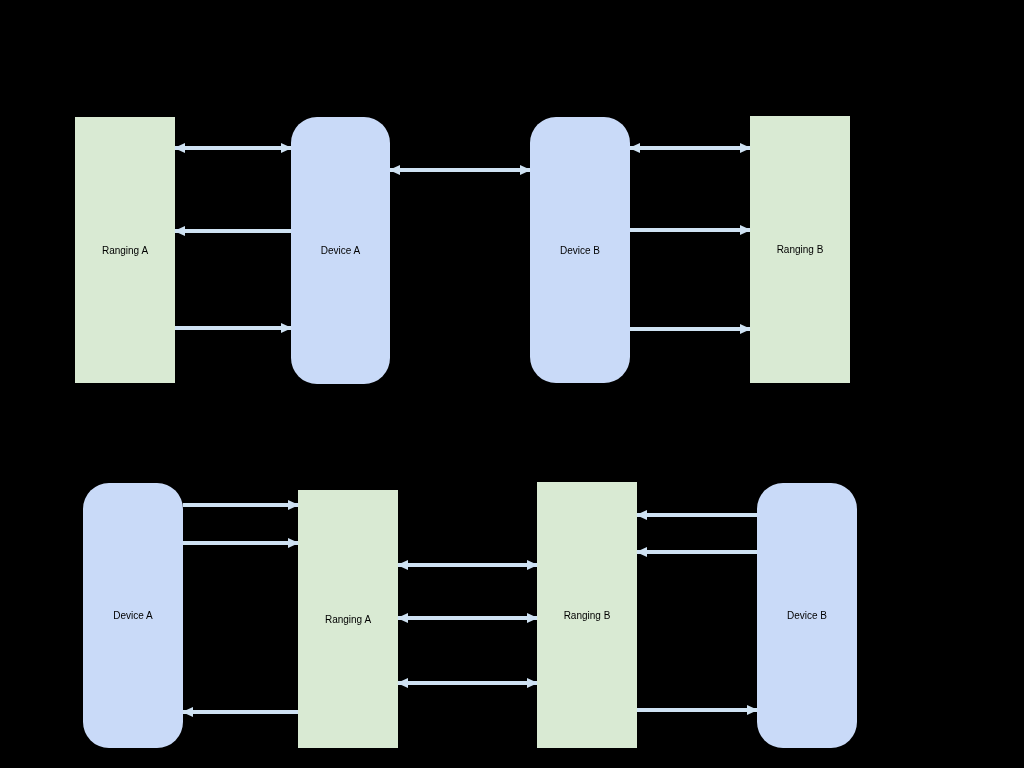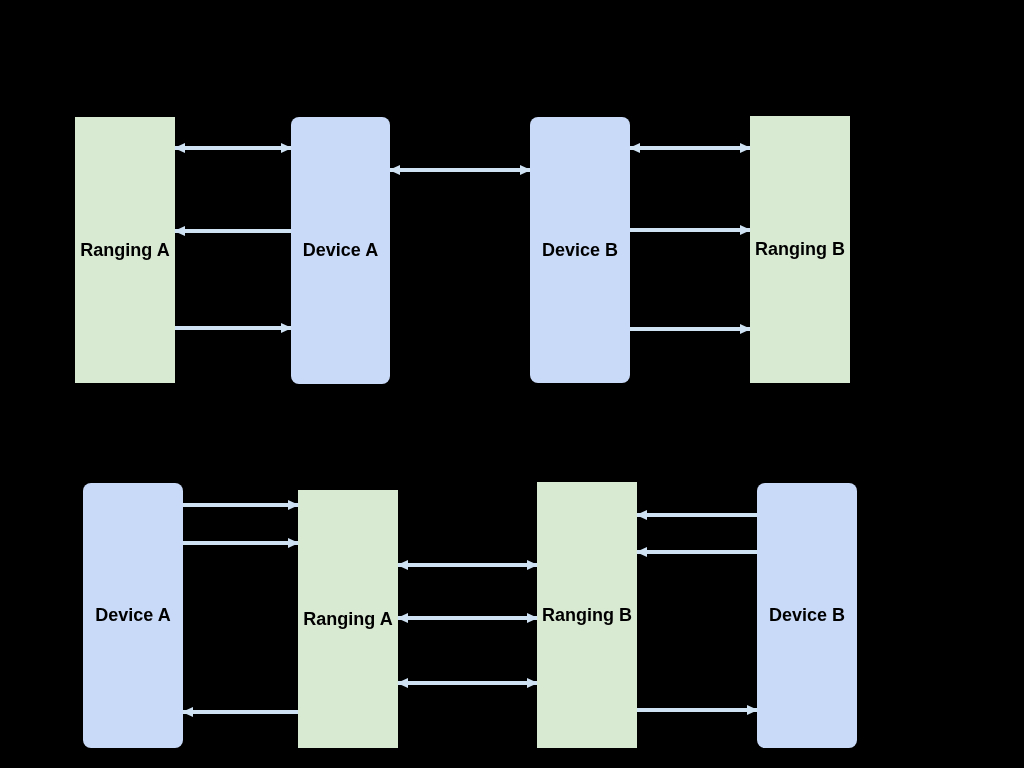--- a/index.html
+++ b/index.html
@@ -12,23 +12,23 @@
   html,body{margin:0;padding:0;background:var(--background);}
   .stage{
     position:relative;width:1024px;height:768px;background:var(--background);
     overflow:hidden;font-family:"Liberation Sans", sans-serif;
   }
   .box{
     position:absolute;display:flex;align-items:center;justify-content:center;
     box-sizing:border-box;
   }
   .box.green{background:var(--ranging-box-fill);}
-  .box.blue{background:var(--device-box-fill);border-radius:8px;box-shadow:2px 2px 4px rgba(0,0,0,0.5);}
+  .box.blue{background:var(--device-box-fill);border-radius:26px;box-shadow:2px 2px 4px rgba(0,0,0,0.5);}
   .box .label{
-    font-size:18px;font-weight:bold;color:var(--label-text);
+    font-size:10px;font-weight:normal;color:var(--label-text);
     text-align:left;white-space:nowrap;
   }
   .arrow{position:absolute;height:4px;background:var(--arrow-fill);}
   .arrow.h-l::before{
     content:"";position:absolute;left:-1px;top:50%;transform:translateY(-50%);
     width:0;height:0;border-top:5px solid transparent;border-bottom:5px solid transparent;
     border-right:11px solid var(--arrow-fill);
   }
   .arrow.h-r::after{
     content:"";position:absolute;right:-1px;top:50%;transform:translateY(-50%);

